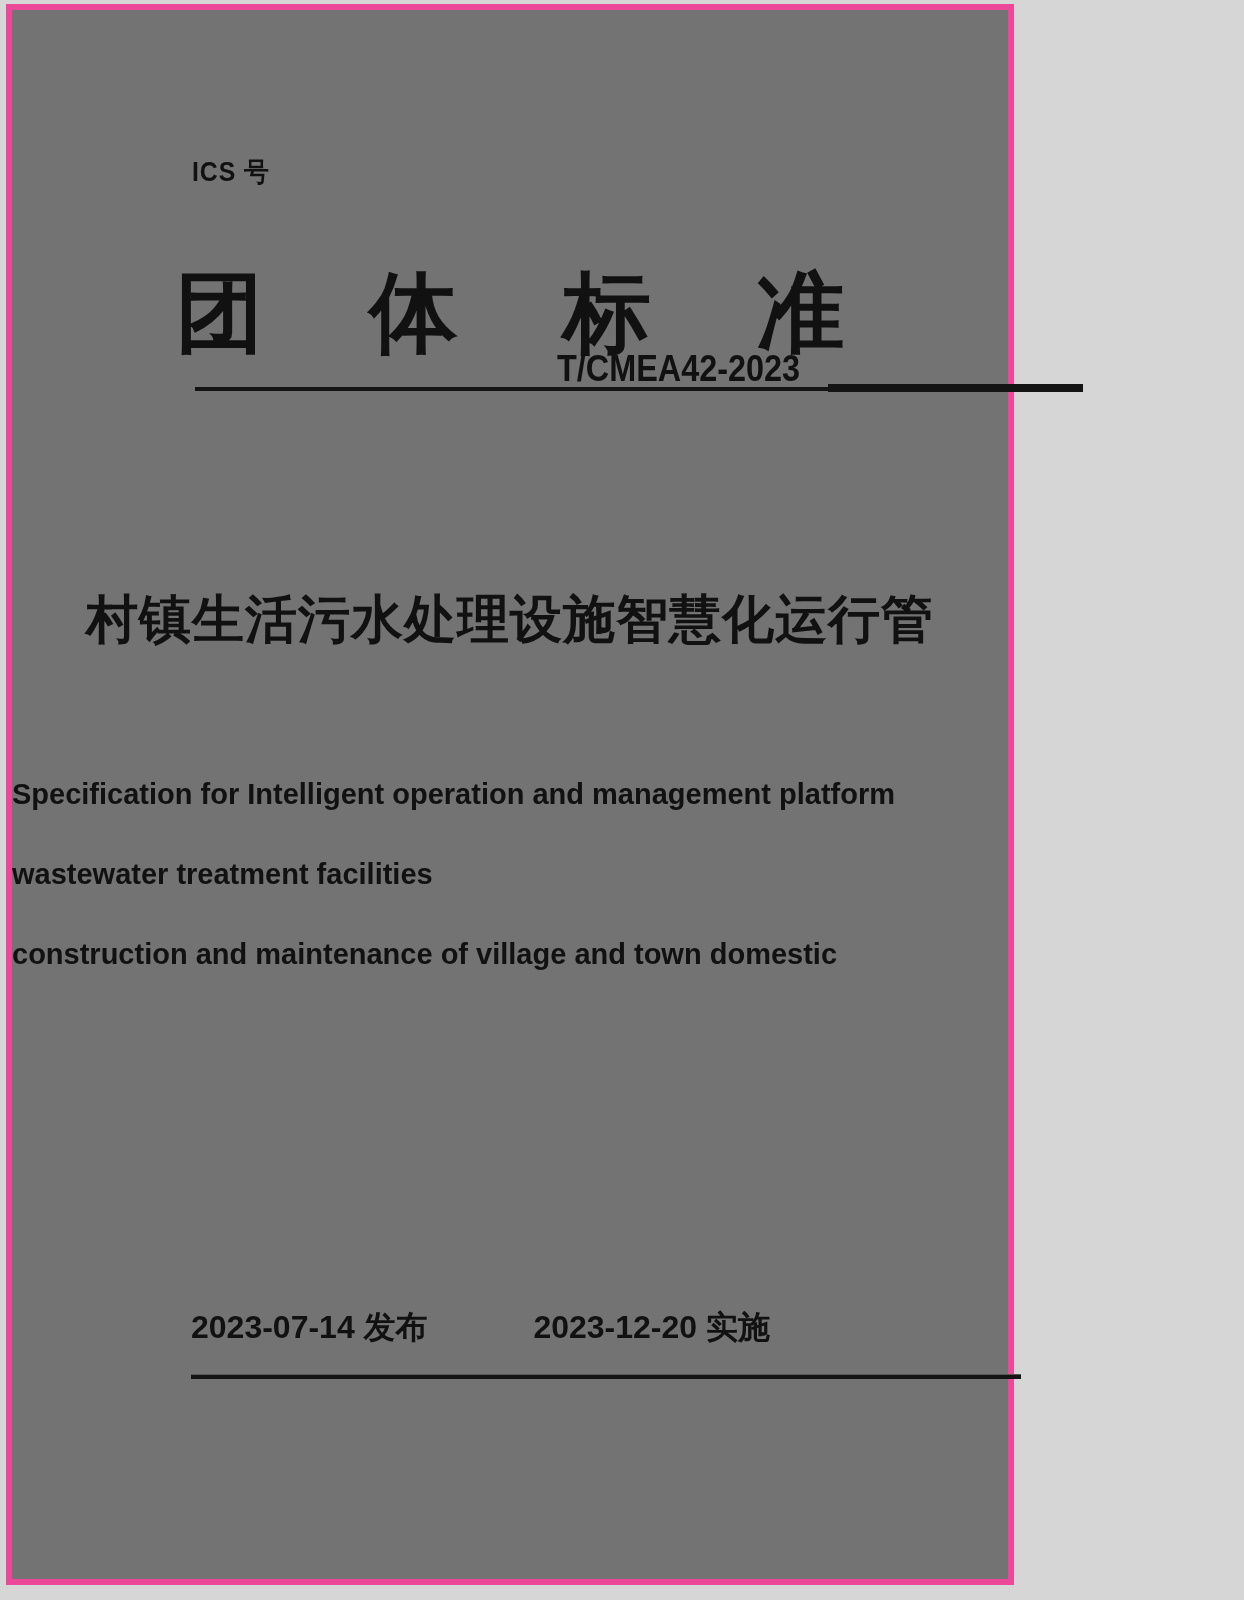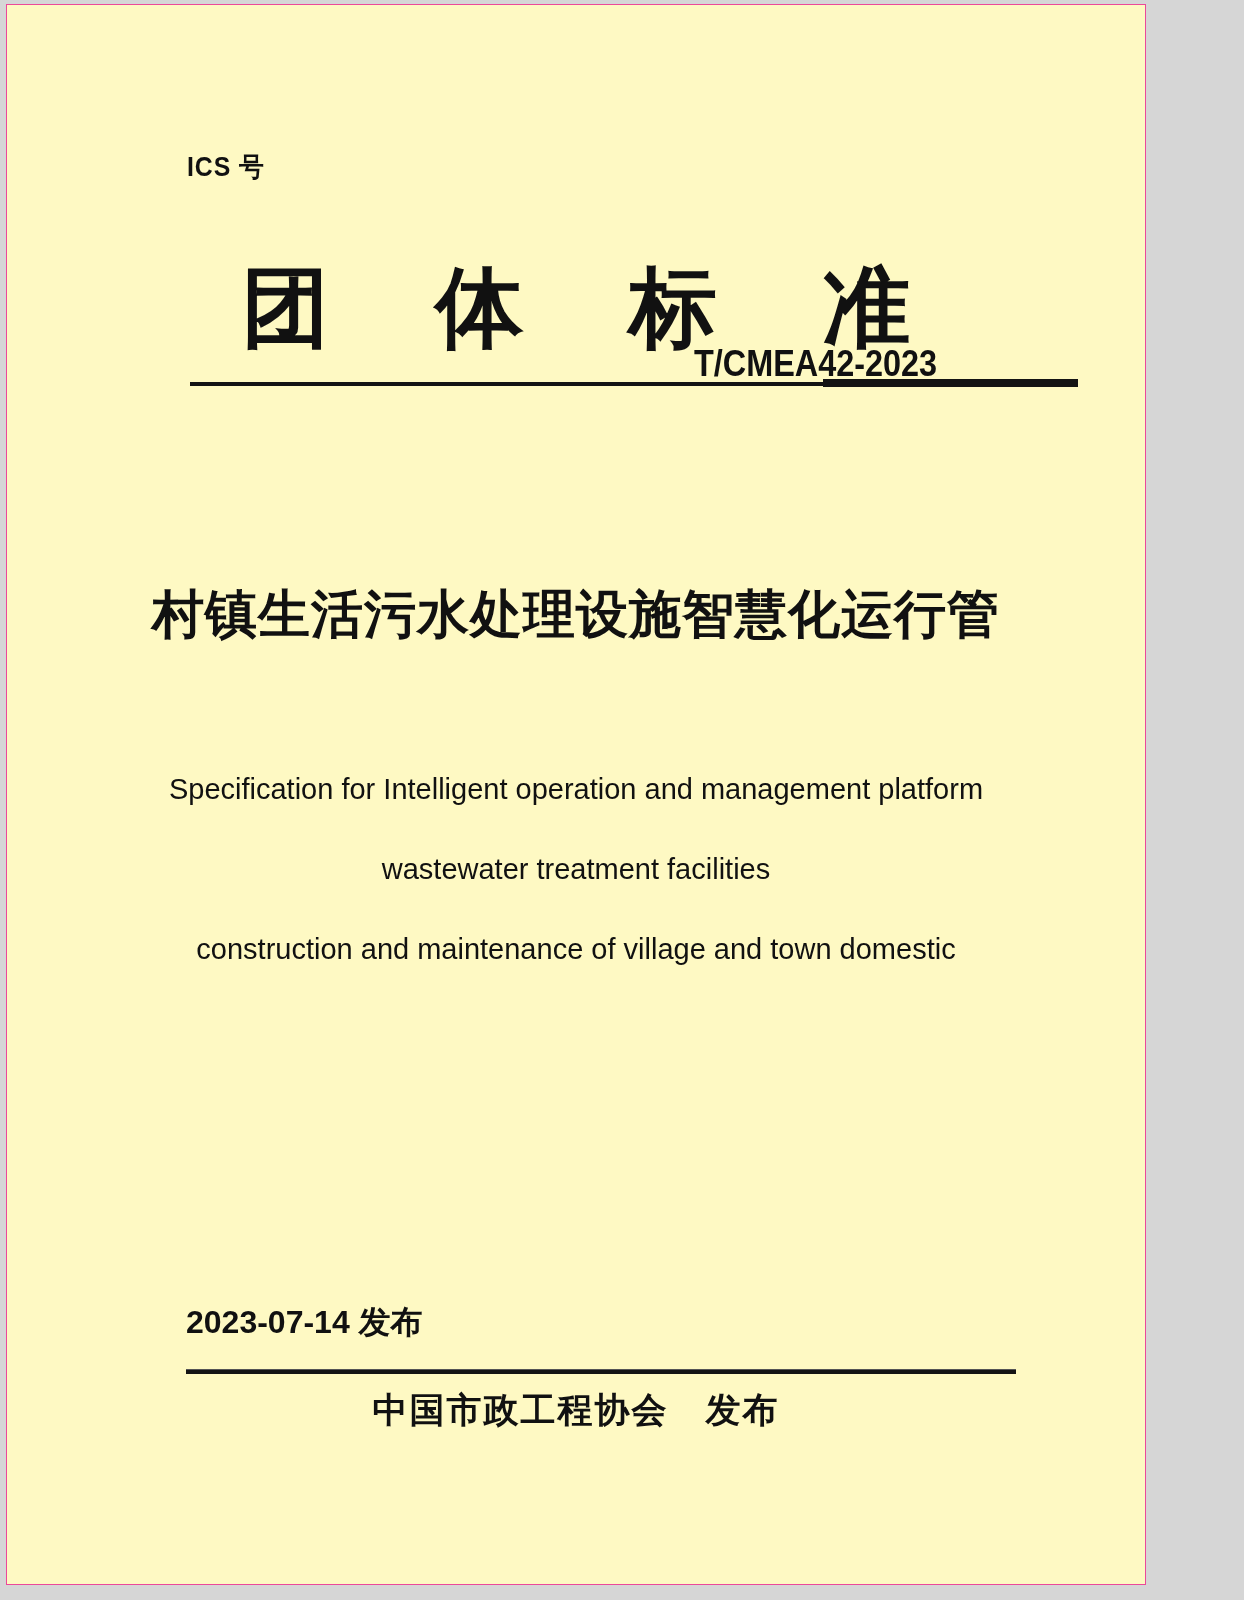--- a/index.html
+++ b/index.html
@@ -8,24 +8,24 @@
     width: 1244px;
     height: 1600px;
     background: #d6d6d6;
     font-family: "Liberation Sans", "DejaVu Sans", sans-serif;
     overflow: hidden;
   }
   .page {
     position: absolute;
     left: 6px;
     top: 4px;
-    width: 1140px;
+    width: 1008px;
     height: 1581px;
-    background: #fef9c3;
-    border: 1px solid #ec4899;
+    background: #737373;
+    border: 6px solid #ec4899;
     box-sizing: border-box;
     color: #111111;
   }
   .ics {
     position: absolute;
     left: 180px;
     top: 144px;
     font-size: 27px;
     font-weight: bold;
     letter-spacing: 1px;
@@ -82,23 +82,23 @@
     font-weight: bold;
     line-height: 99px;
     letter-spacing: 1px;
     white-space: nowrap;
   }
   .title-en {
     position: absolute;
     left: 0;
     right: 0;
     top: 768px;
-    text-align: center;
+    text-align: left;
     font-size: 29px;
-    font-weight: normal;
+    font-weight: bold;
     line-height: 32px;
   }
   .title-en .en-line {
     margin-bottom: 48px;
     white-space: nowrap;
   }
   .date-row {
     position: absolute;
     left: 179px;
     right: 238px;
@@ -149,19 +149,19 @@
   </div>
 
   <div class="title-en">
     <div class="en-line">Specification for Intelligent operation and management platform</div>
     <div class="en-line">wastewater treatment facilities</div>
     <div class="en-line">construction and maintenance of village and town domestic</div>
   </div>
 
   <div class="date-row">
     <span>2023-07-14 发布</span>
+    <span>2023-12-20 实施</span>
   </div>
 
   <div class="rule-bottom"></div>
 
-  <div class="publisher">中国市政工程协会　发布</div>
 
 </div>
 
 </body></html>

